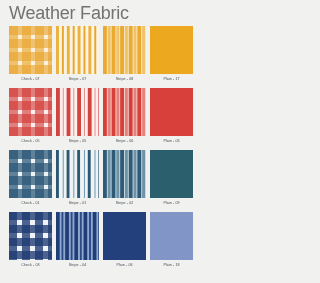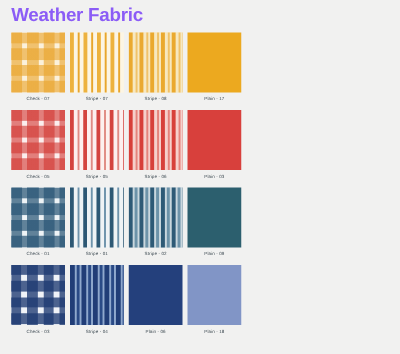--- a/index.html
+++ b/index.html
@@ -19,24 +19,24 @@
     width: 200px;
     height: 283px;
     position: relative;
     box-sizing: border-box;
   }
 
   .title {
     position: absolute;
     left: 9px;
     top: 6px;
-    font-size: 15px;
-    font-weight: bold;
+    font-size: 18px;
+    font-weight: normal;
     letter-spacing: -0.2px;
-    color: #8b5cf6;
+    color: #737373;
     line-height: 14px;
     white-space: nowrap;
   }
 
   .grid {
     position: absolute;
     left: 9px;
     top: 26px;
     width: 184px;
     display: grid;

